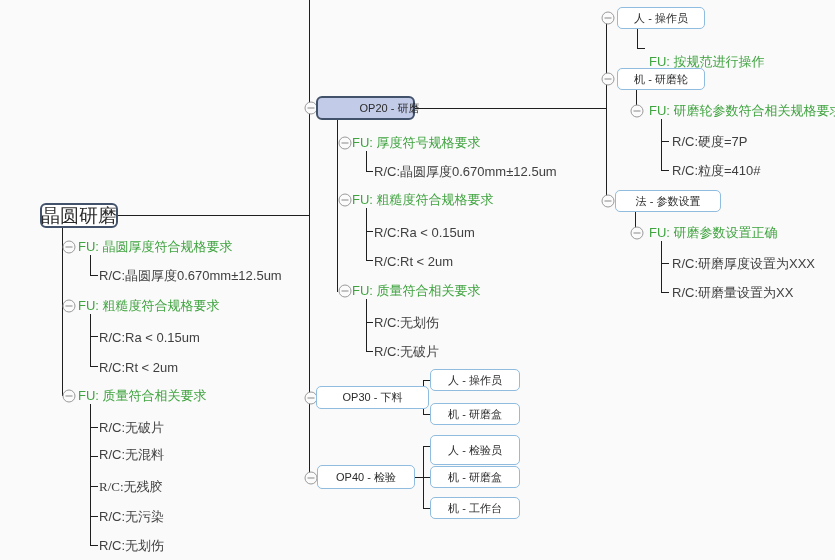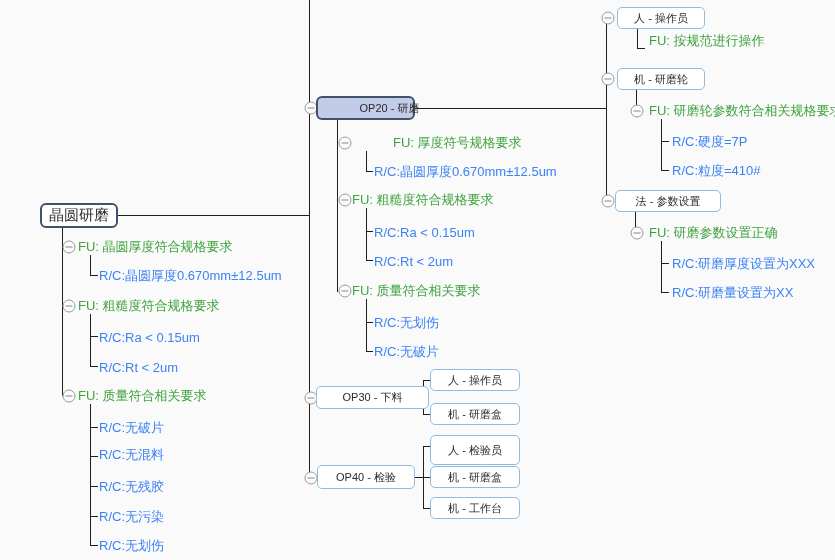--- a/index.html
+++ b/index.html
@@ -8,28 +8,28 @@
     font-family:"Liberation Sans","DejaVu Sans",sans-serif;
   }
   svg.lines{position:absolute;left:0;top:0;width:835px;height:560px;}
   svg.lines path{stroke:#1f1f1f;stroke-width:1;fill:none;}
   .box{
     position:absolute;display:flex;align-items:center;justify-content:center;
     background:#ffffff;border:1px solid #8fbcdf;border-radius:5px;
     font-size:11px;color:#2b2b2b;box-sizing:border-box;white-space:nowrap;
     cursor:default;
   }
-  .box.dark{border:2px solid #42526b;border-radius:6px;font-size:15px;}
+  .box.dark{border:2px solid #42526b;border-radius:6px;font-size:19px;}
   .box.sel{background:#c2cbe8;border:2px solid #42526b;border-radius:6px;padding-left:48px;}
   .fu,.rc{
     position:absolute;transform:translateY(-50%);
     font-size:13px;white-space:nowrap;cursor:default;
   }
   .fu{color:#3fa33f;}
-  .rc{color:#3b82f6;}
+  .rc{color:#404040;}
   .toggle{
     position:absolute;width:13px;height:13px;box-sizing:border-box;
     border:1px solid #9a9a9a;border-radius:50%;background:#fbfbfb;
     transform:translate(-50%,-50%);display:flex;align-items:center;justify-content:center;
     cursor:pointer;
   }
   .toggle .minus{width:7px;height:1px;background:#8a8a8a;}
 </style>
 </head>
 <body>
@@ -72,54 +72,54 @@
   <div class="fu" style="left:78px;top:306px;">FU: 粗糙度符合规格要求</div>
   <div class="rc" style="left:99px;top:336.5px;">R/C:Ra &lt; 0.15um</div>
   <div class="rc" style="left:99px;top:366.5px;">R/C:Rt &lt; 2um</div>
 
   <span class="toggle" style="left:69px;top:396px;">
       <span class="minus"></span>
     </span>
   <div class="fu" style="left:78px;top:396px;">FU: 质量符合相关要求</div>
   <div class="rc" style="left:99px;top:427.5px;">R/C:无破片</div>
   <div class="rc" style="left:99px;top:455px;">R/C:无混料</div>
-  <div class="rc" style="left:99px;top:486.5px;">R/C:无残胶</div>
+  <div class="rc" style="left:99px;top:486.5px;font-family:Liberation Serif, serif;">R/C:无残胶</div>
   <div class="rc" style="left:99px;top:516.5px;">R/C:无污染</div>
   <div class="rc" style="left:99px;top:545.5px;">R/C:无划伤</div>
 
   <span class="toggle" style="left:311px;top:108px;">
       <span class="minus"></span>
     </span>
   <div class="box sel" style="left:316px;top:96px;width:99px;height:24px;">OP20 - 研磨</div>
 
   <span class="toggle" style="left:345px;top:143px;">
       <span class="minus"></span>
     </span>
-  <div class="fu" style="left:352px;top:143px;padding-left:41px;">FU: 厚度符号规格要求</div>
+  <div class="fu" style="left:352px;top:143px;">FU: 厚度符号规格要求</div>
   <div class="rc" style="left:374px;top:171.5px;">R/C:晶圆厚度0.670mm±12.5um</div>
 
   <span class="toggle" style="left:345px;top:200px;">
       <span class="minus"></span>
     </span>
   <div class="fu" style="left:352px;top:200px;">FU: 粗糙度符合规格要求</div>
   <div class="rc" style="left:374px;top:231.5px;">R/C:Ra &lt; 0.15um</div>
   <div class="rc" style="left:374px;top:260.5px;">R/C:Rt &lt; 2um</div>
 
   <span class="toggle" style="left:345px;top:291px;">
       <span class="minus"></span>
     </span>
   <div class="fu" style="left:352px;top:291px;">FU: 质量符合相关要求</div>
   <div class="rc" style="left:374px;top:322.5px;">R/C:无划伤</div>
   <div class="rc" style="left:374px;top:351.5px;">R/C:无破片</div>
 
   <span class="toggle" style="left:608px;top:18px;">
       <span class="minus"></span>
     </span>
   <div class="box" style="left:617px;top:7px;width:88px;height:22px;">人 - 操作员</div>
-  <div class="fu" style="left:649px;top:41px;">FU: 按规范进行操作</div>
+  <div class="fu" style="left:649px;top:62px;">FU: 按规范进行操作</div>
 
   <span class="toggle" style="left:608px;top:79px;">
       <span class="minus"></span>
     </span>
   <div class="box" style="left:617px;top:68px;width:88px;height:22px;">机 - 研磨轮</div>
   <span class="toggle" style="left:637px;top:111px;">
       <span class="minus"></span>
     </span>
   <div class="fu" style="left:649px;top:111px;">FU: 研磨轮参数符合相关规格要求</div>
   <div class="rc" style="left:672px;top:141.5px;">R/C:硬度=7P</div>

